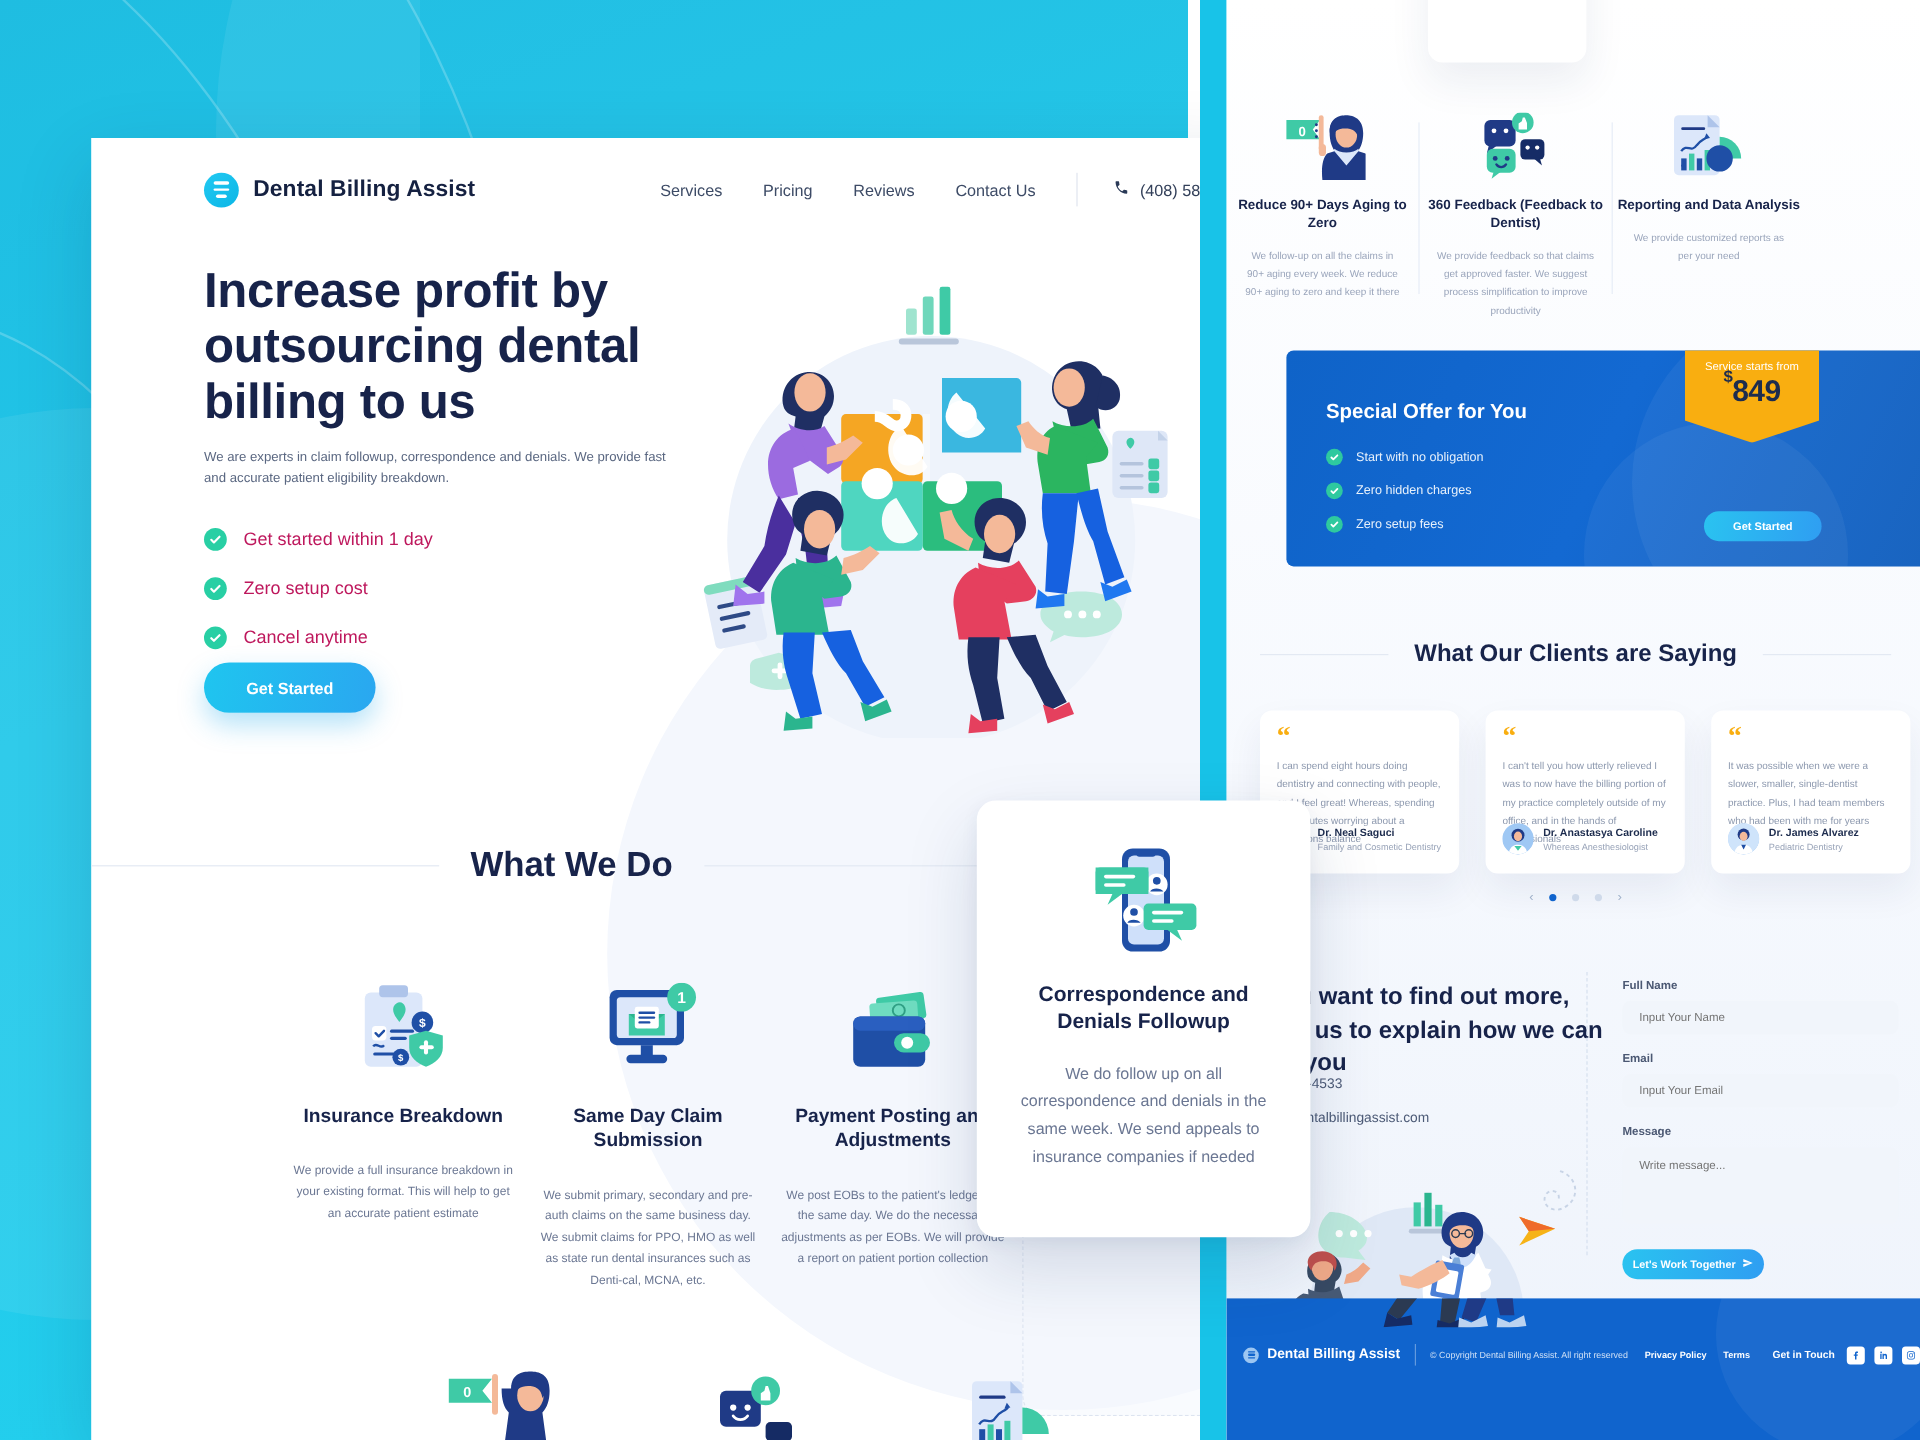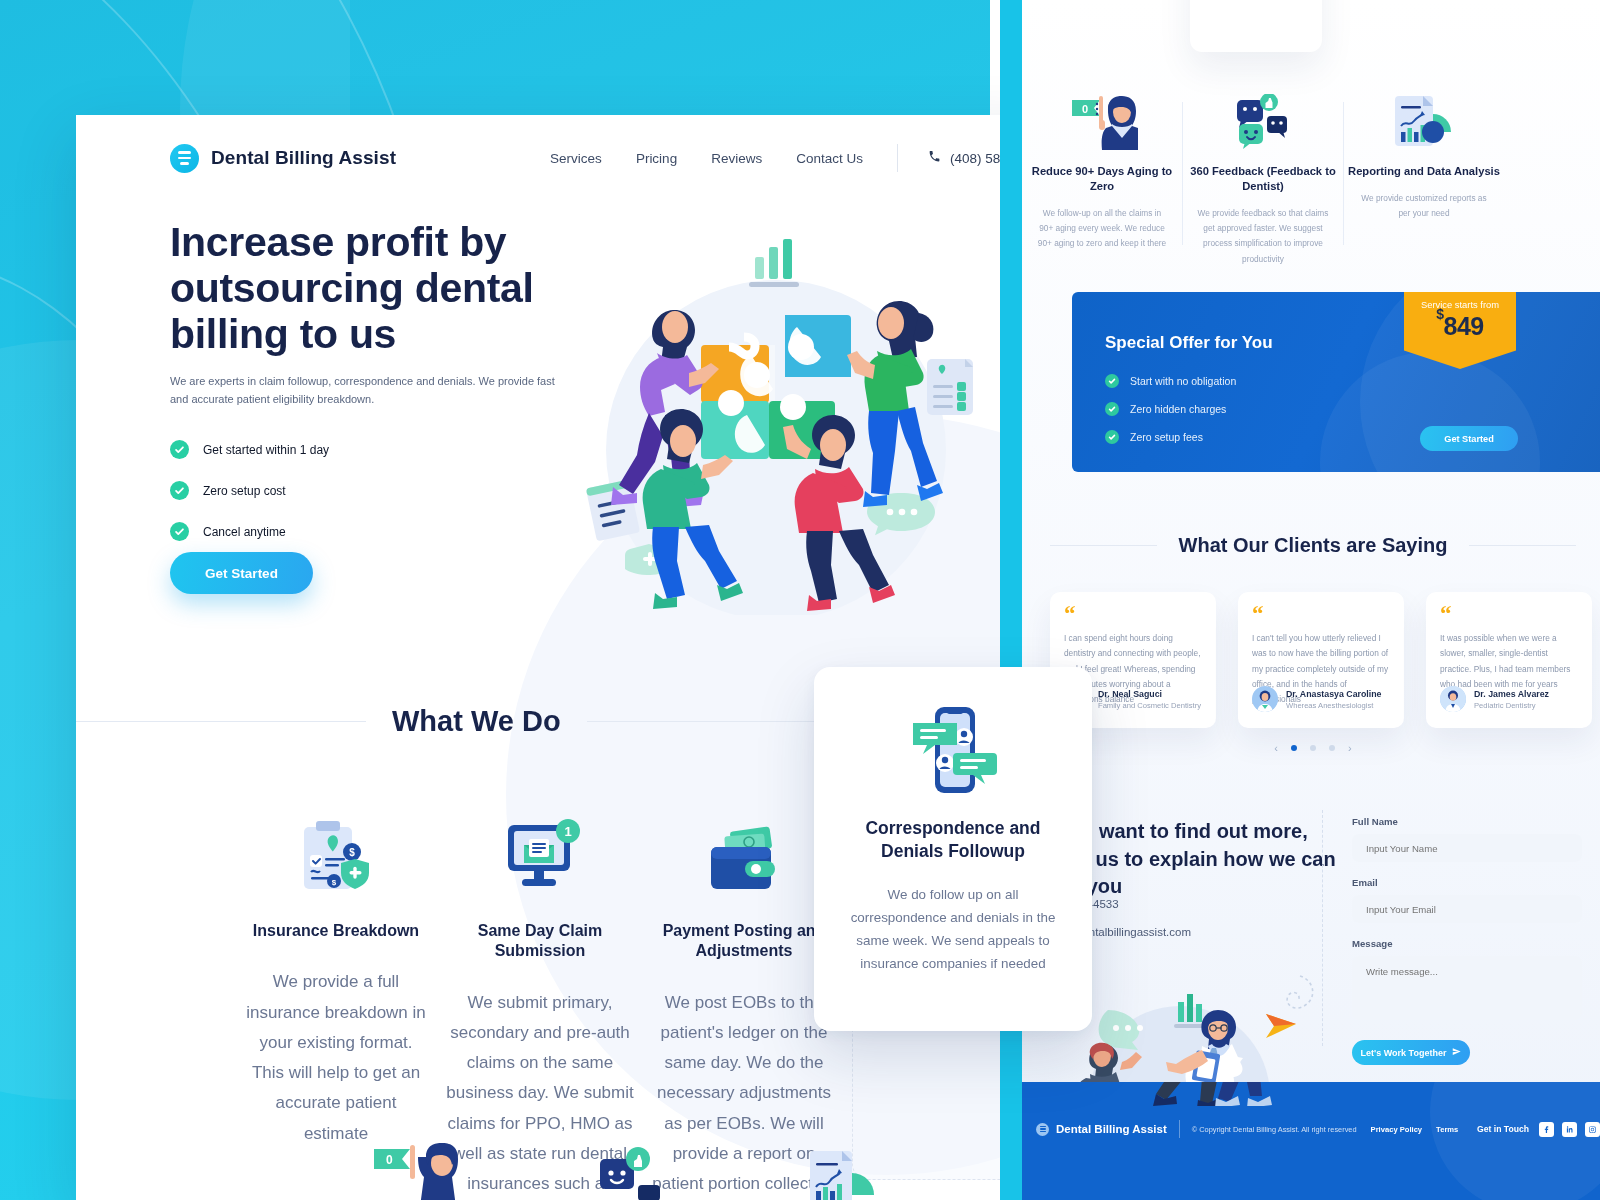--- a/index.html
+++ b/index.html
@@ -66,21 +66,21 @@
     position:absolute; left:94px; top:258px; width:390px;
     font-size:11px; line-height:1.6; color:#5a6781;
   }
   .hero-list{ position:absolute; left:94px; top:325px; }
   .hero-list li{ list-style:none; display:flex; align-items:center; gap:14px; margin-bottom:22px; }
   .chk{
     width:19px; height:19px; border-radius:50%; background:#28cfa4;
     display:flex; align-items:center; justify-content:center; flex:0 0 auto;
   }
   .chk svg{ width:11px; height:11px; }
-  .hero-list span{ font-size:12px; color:#0f172a; }
+  .hero-list span{ font-size:15px; color:#be185d; }
   .btn-primary{
     position:absolute; left:94px; top:437px;
     width:143px; height:42px; border:0; border-radius:21px; cursor:pointer;
     background:linear-gradient(100deg,#1fc5ef,#2aa7f0);
     color:#fff; font-size:13.5px; font-weight:700; font-family:inherit;
     box-shadow:0 10px 22px rgba(35,170,235,.34);
   }
 
   
   .hero-ill{ position:absolute; left:485px; top:120px; width:420px; height:380px; }
@@ -91,21 +91,21 @@
     display:flex; align-items:center; gap:0;
   }
   .wwd-line{ flex:1; height:1px; background:#e3e9f3; }
   .wwd-title{ font-size:29px; font-weight:700; color:#18244b; padding:0 26px; white-space:nowrap; }
   .wwd-line.short{ max-width:290px; }
 
   .cards{ position:absolute; left:0; top:690px; width:980px; display:flex; }
   .card{ width:204px; margin-right:0; text-align:center; }
   .card .ill{ height:92px; display:flex; align-items:flex-end; justify-content:center; }
   .card h3{ font-size:16px; font-weight:700; color:#17234a; line-height:1.27; margin-top:24px; }
-  .card p{ font-size:17px; line-height:1.78; color:#6b7793; margin-top:26px; padding:0 8px; }
+  .card p{ font-size:10px; line-height:1.78; color:#6b7793; margin-top:26px; padding:0 8px; }
   .c1{ margin-left:158px; }
   .c2{ margin-left:0px; }
   .c3{ margin-left:0px; }
   .ghost-card{
     position:absolute; left:776px; top:795px; width:184px; height:270px;
     border:1px dashed #dde4f0; border-radius:16px; background:rgba(244,247,253,.55);
   }
 
   
   .bottom-icons{ position:absolute; left:0; top:1020px; width:980px; display:flex; }

